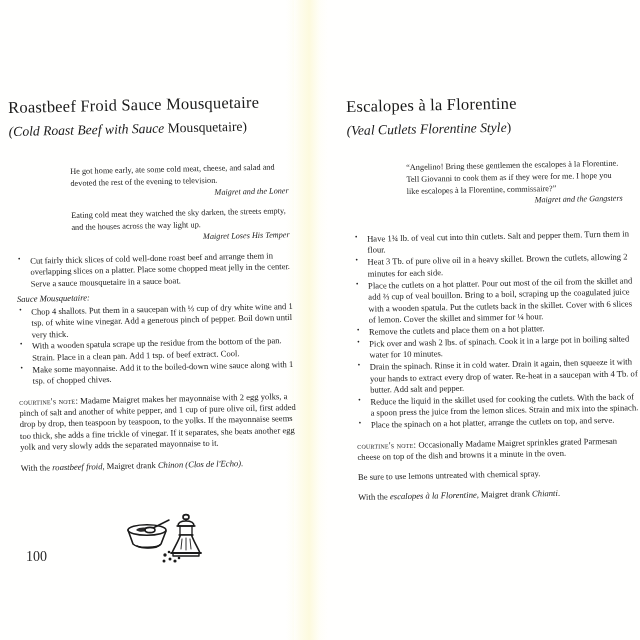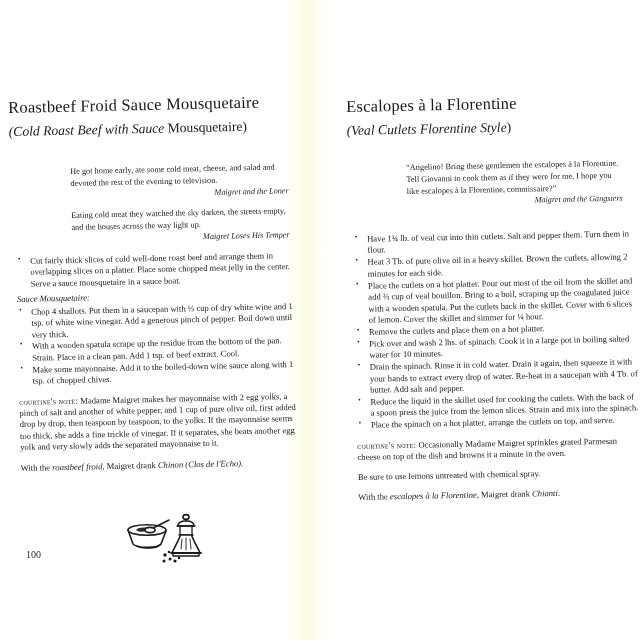--- a/index.html
+++ b/index.html
@@ -125,21 +125,21 @@
   .wine-line em { font-style: italic; }
 
   .plain-line {
     font-size: 8.6px;
     line-height: 1.33;
     margin-top: 8px;
   }
 
   .folio {
     position: absolute;
-    font-size: 10px;
+    font-size: 14px;
     color: #2a2a2a;
   }
   .folio-left  { left: 26px;  top: 549px; }
 
   .ornament {
     position: absolute;
     left: 120px;
     top: 508px;
     width: 96px;
     height: 62px;

